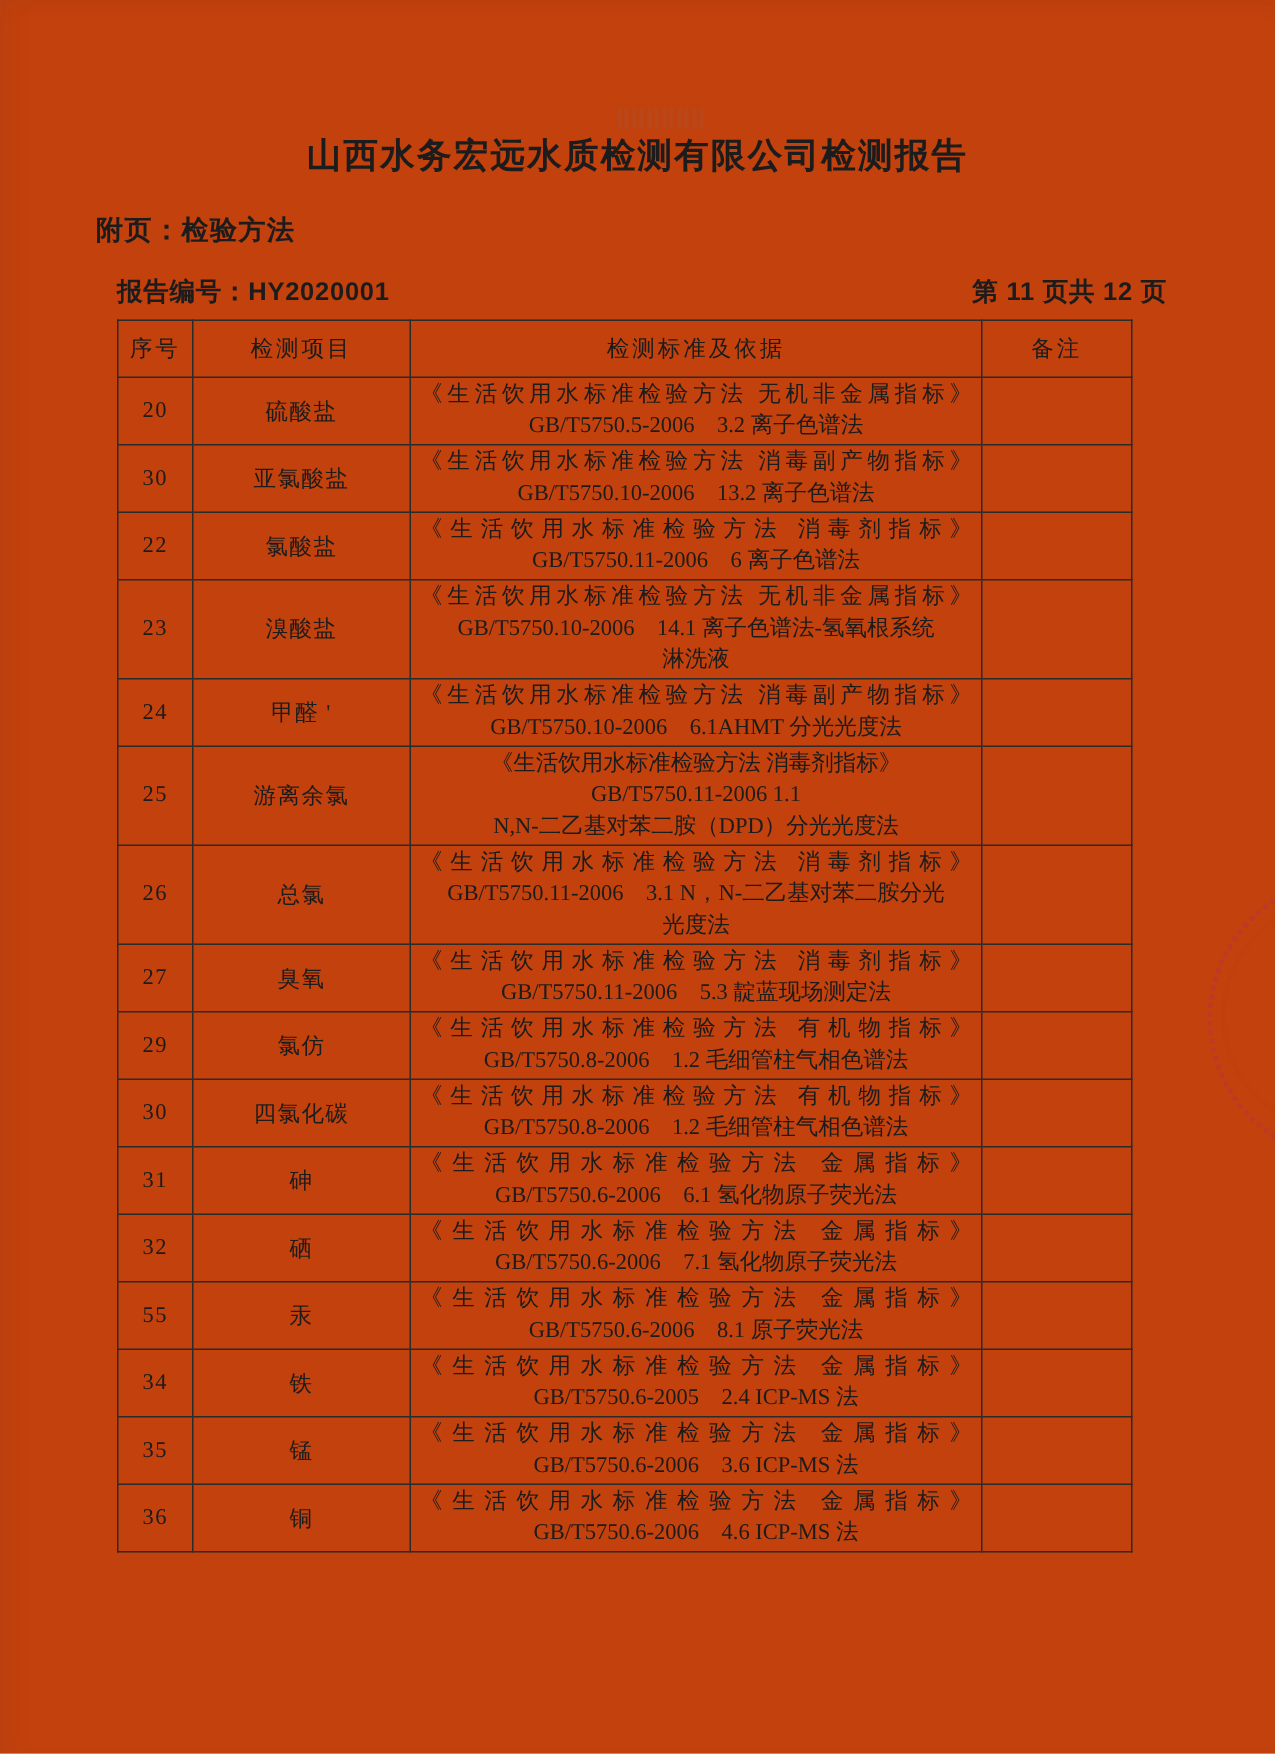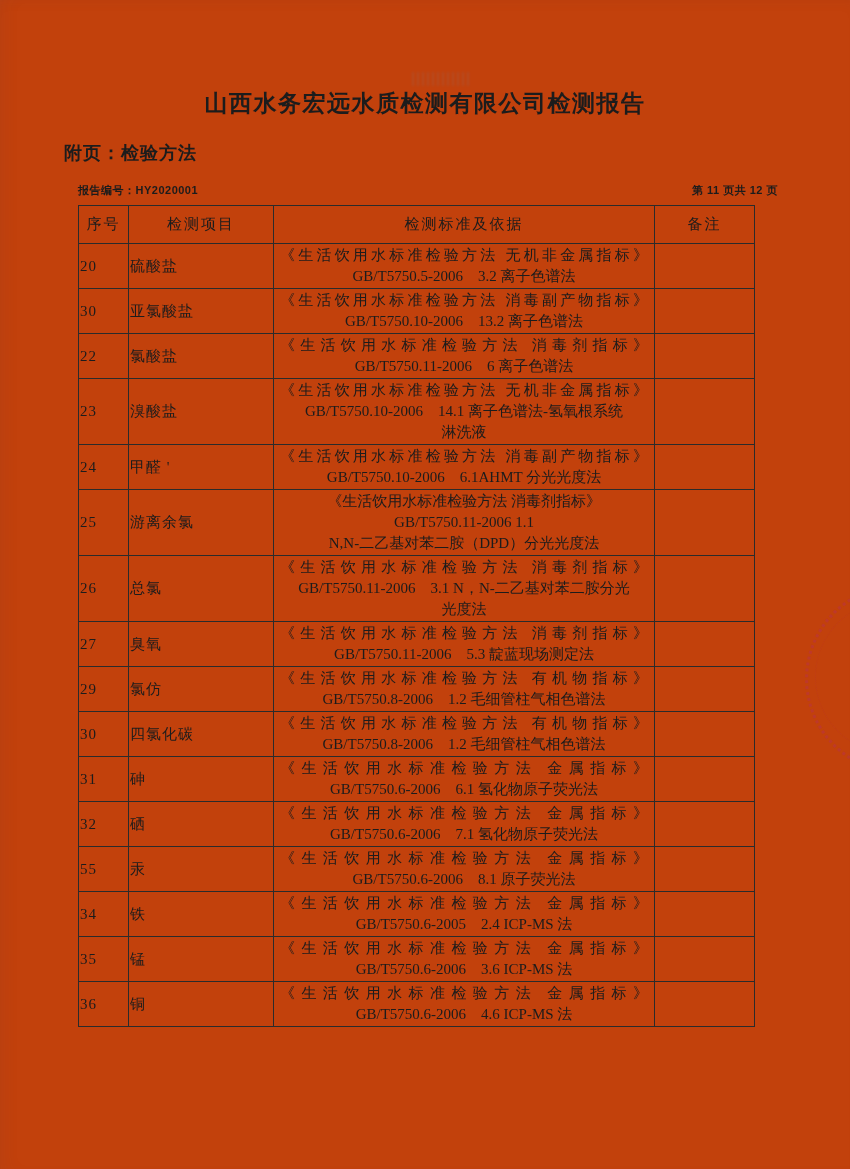--- a/index.html
+++ b/index.html
@@ -33,38 +33,38 @@
   }
   .subtitle{
     margin:22px 0 0 64px;
     font-family:"Liberation Sans","DejaVu Sans",sans-serif;
     font-size:18px;font-weight:700;letter-spacing:1px;
   }
   .meta-row{
     width:700px;margin:18px 0 0 78px;
     display:flex;justify-content:space-between;align-items:flex-end;
     font-family:"Liberation Sans","DejaVu Sans",sans-serif;
-    font-size:11px;font-weight:600;letter-spacing:.5px;
+    font-size:17px;font-weight:600;letter-spacing:.5px;
   }
   table.methods{
     margin:7px 0 0 78px;
     border-collapse:collapse;
     table-layout:fixed;
     width:676px;
   }
   table.methods th, table.methods td{
     border:1.6px solid #2b2b2b;
     font-size:15px;
     vertical-align:middle;
     overflow:hidden;
   }
   table.methods th{
     height:35px;font-weight:400;text-align:center;letter-spacing:2px;
   }
-  td.c-no, td.c-item{text-align:left;letter-spacing:1px;}
+  td.c-no, td.c-item{text-align:center;letter-spacing:1px;}
   td.c-std{padding:1px 6px;}
   td.c-std div{line-height:21px;white-space:pre-wrap;}
   .jline{text-align:justify;text-align-last:justify;-moz-text-align-last:justify;}
   .lline{text-align:center;}
   .cline{text-align:center;}
   
   .seal{
     position:absolute;left:805px;top:584px;
     width:184px;height:184px;border-radius:50%;
     border:3px dotted rgba(187,51,68,.55);

